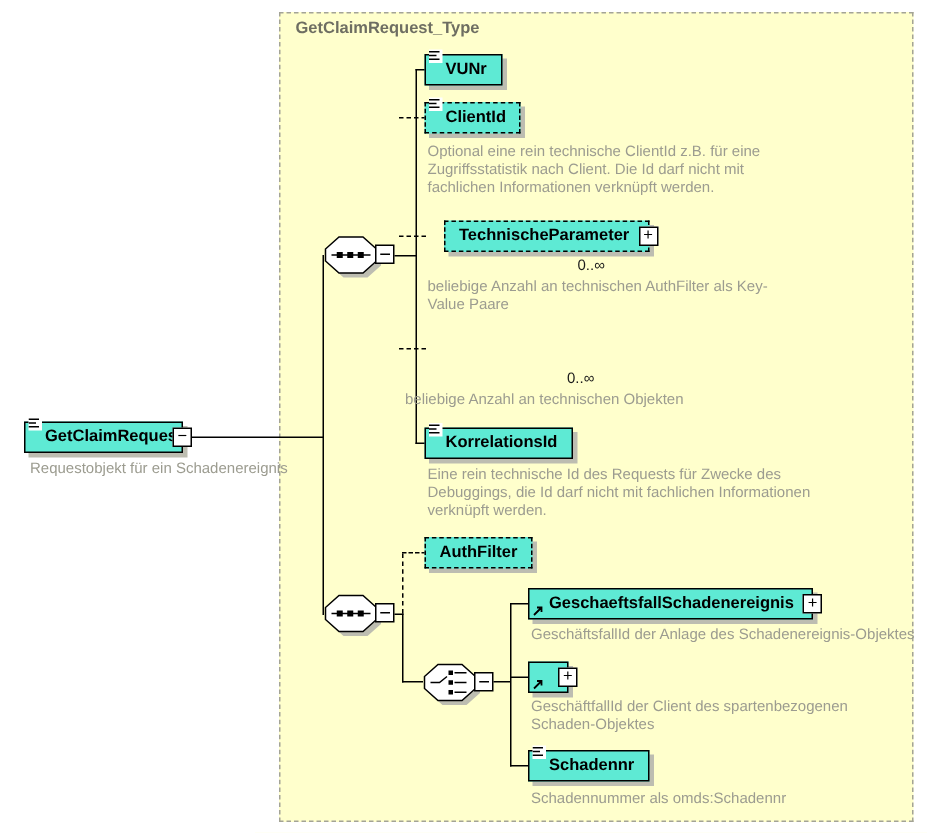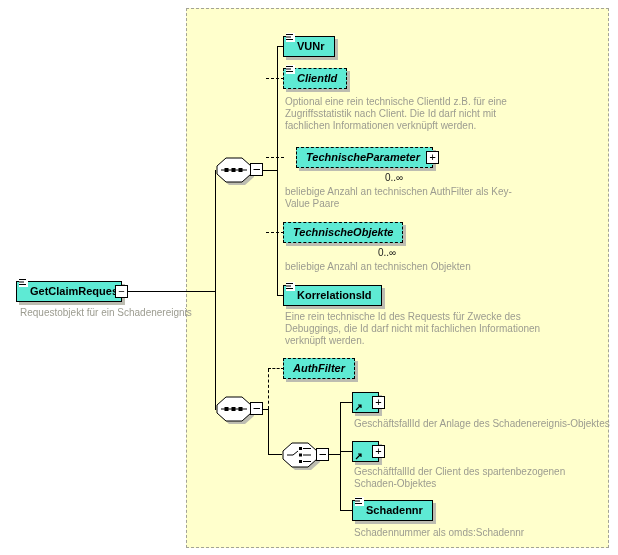--- a/index.html
+++ b/index.html
@@ -13,21 +13,21 @@
   }
   .panel-label {
     position:absolute; left:197px; top:13px; font-size:11px; font-weight:bold;
     color:#6e6e62; white-space:nowrap;
   }
   .el {
     position:absolute; height:19px; background:#5eead4; border:1px solid #000;
     box-shadow:3px 3px 0 #bdbdb1; font-size:11px; font-weight:bold;
     line-height:19px; white-space:nowrap; padding:0 9px 0 9px;
   }
-  .el.dashed { border-style:dashed;font-style:italic; }
+  .el.dashed { border-style:dashed; }
   .el.has-typeicon { padding-left:13px; }
   .el.has-reficon  { padding-left:13px; }
   .ann {
     position:absolute; font-size:10px; line-height:12px; color:#9c9c90;
   }
   .occ { position:absolute; font-size:10px; color:#1a1a1a; white-space:nowrap; }
   .hline { position:absolute; height:0; border-top:1px solid #000; }
   .vline { position:absolute; width:0; border-left:1px solid #000; }
   .hline.dash { border-top-style:dashed; }
   .vline.dash { border-left-style:dashed; }
@@ -39,20 +39,21 @@
   .type-icon { position:absolute; left:2px; top:-4px; background:#fff; line-height:0; }
   .ref-icon  { position:absolute; left:2px; bottom:1px; line-height:0; }
   .comp { position:absolute; overflow:visible; }
 </style>
 </head>
 <body>
 
 <div class="canvas">
 
   <div class="panel"></div>
+  <div class="panel-label">GetClaimRequest_Type</div>
 
   <div class="hline" style="left:122px;top:291px;width:94px"></div>
   <div class="vline" style="left:215px;top:170px;height:240px"></div>
 
   <div class="hline" style="left:263px;top:170px;width:15px"></div>
   <div class="vline" style="left:277px;top:46px;height:250px"></div>
   <div class="hline" style="left:277px;top:46px;width:7px"></div>
   <div class="hline dash" style="left:266px;top:78px;width:18px"></div>
   <div class="hline dash" style="left:266px;top:157px;width:18px"></div>
   <div class="hline dash" style="left:266px;top:232px;width:18px"></div>
@@ -135,25 +136,22 @@
   </div>
   <div class="ann" style="left:285px;top:96px;width:258px">Optional eine rein technische ClientId z.B. für eine Zugriffsstatistik nach Client. Die Id darf nicht mit fachlichen Informationen verknüpft werden.</div>
 
   <div class="el dashed" style="left:296px;top:147px;padding-right:12px">
     <span>TechnischeParameter</span>
     <span class="toggle" style="right:-7px;top:3px">+</span>
   </div>
   <div class="occ" style="left:385px;top:172px">0..∞</div>
   <div class="ann" style="left:285px;top:186px;width:250px">beliebige Anzahl an technischen AuthFilter als Key-Value Paare</div>
 
-  <div class="el dashed" style="left:283px;top:222px">
-    <span>TechnischeObjekte</span>
-  </div>
   <div class="occ" style="left:378px;top:247px">0..∞</div>
-  <div class="ann" style="left:285px;top:261px;width:300px">beliebige Anzahl an technischen Objekten</div>
+  <div class="ann" style="left:270px;top:261px;width:300px">beliebige Anzahl an technischen Objekten</div>
 
   <div class="el has-typeicon" style="left:283px;top:285px">
     <span class="type-icon">
       <svg width="9" height="9">
           <path d="M0 1.5h7M0 4h5M0 6.5h7" stroke="#000" stroke-width="1" fill="none"></path>
         </svg>
     </span>
     <span>KorrelationsId</span>
   </div>
   <div class="ann" style="left:285px;top:311px;width:256px">Eine rein technische Id des Requests für Zwecke des Debuggings, die Id darf nicht mit fachlichen Informationen verknüpft werden.</div>
@@ -161,20 +159,21 @@
   <div class="el dashed" style="left:283px;top:358px">
     <span>AuthFilter</span>
   </div>
 
   <div class="el has-reficon" style="left:352px;top:392px;padding-right:12px">
     <span class="ref-icon">
       <svg width="8" height="8">
           <path d="M1 7 L6 2 M3 2 h3 v3" stroke="#000" stroke-width="1.2" fill="none"></path>
         </svg>
     </span>
+    <span>GeschaeftsfallSchadenereignis</span>
     <span class="toggle" style="right:-7px;top:3px">+</span>
   </div>
   <div class="ann" style="left:354px;top:418px;width:310px">GeschäftsfallId der Anlage des Schadenereignis-Objektes</div>
 
   <div class="el has-reficon" style="left:352px;top:441px;padding-right:12px">
     <span class="ref-icon">
       <svg width="8" height="8">
           <path d="M1 7 L6 2 M3 2 h3 v3" stroke="#000" stroke-width="1.2" fill="none"></path>
         </svg>
     </span>

